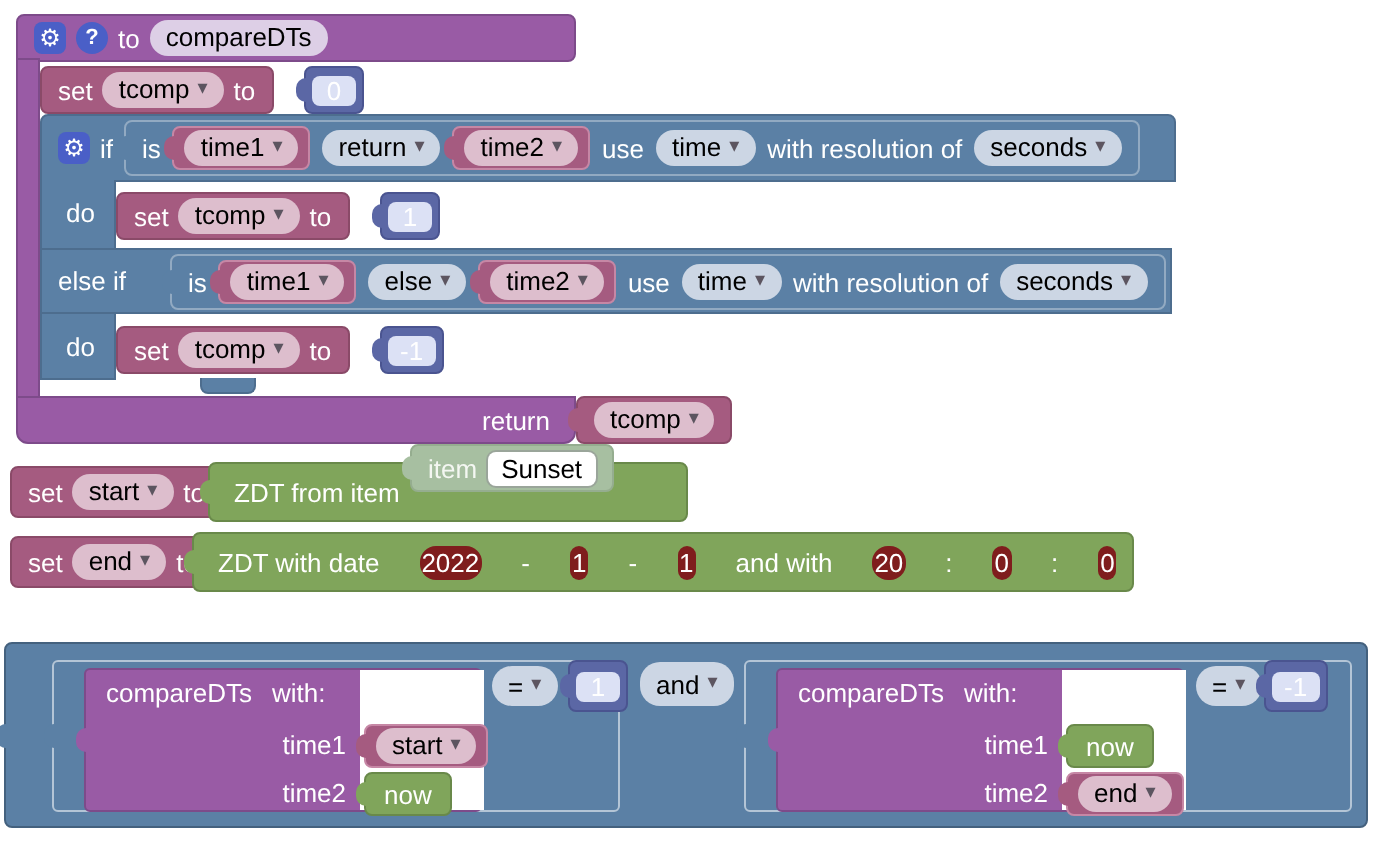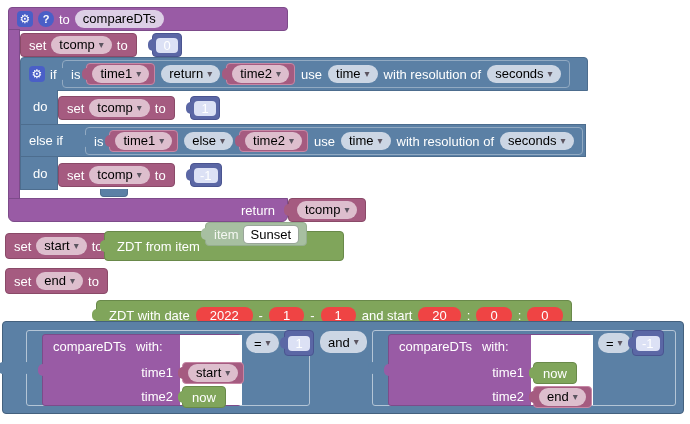--- a/index.html
+++ b/index.html
@@ -15,21 +15,21 @@
   .blue-inline{background:#5b80a5;border:1px solid #92aac2;}
   .math{background:#5b67a5;border:1px solid #4a5490;justify-content:center;padding:0 3px;}
   .green{background:#80a55b;border:1px solid #69894a;}
   .sage{background:#a7bfa1;border:1px solid #95ad8f;}
   .lbl{color:#fff;}
   .fld{display:inline-flex;align-items:center;gap:4px;border-radius:10px;
        padding:1px 8px;color:#000;line-height:16px;}
   .lavender{background:#ddcfe6;}
   .pinkfld{background:#ddbecd;}
   .bluefld{background:#ccd6e4;}
-  .greenfld{background:#ef4444;border-radius:8px;padding:1px 14px;}
+  .greenfld{background:#7f1d1d;border-radius:8px;padding:1px 1px;}
   .numfld{background:#dce1f5;border-radius:4px;padding:0 6px;min-width:10px;text-align:center;}
   .whitefld{background:#ffffff;border-radius:4px;padding:1px 7px;color:#000;box-shadow:0 0 0 1px #9aa59a;}
   .arr{font-size:10px;color:#5c5560;line-height:1;}
   .icon-sq{width:16px;height:16px;border-radius:4px;background:#4a5fc7;color:#fff;display:inline-flex;
            align-items:center;justify-content:center;font-size:12px;flex:none;}
   .icon-ci{width:16px;height:16px;border-radius:50%;background:#4a5fc7;color:#fff;display:inline-flex;
            align-items:center;justify-content:center;font-size:11px;font-weight:bold;flex:none;}
   .mini{position:absolute;box-sizing:border-box;display:inline-flex;align-items:center;justify-content:center;
         gap:3px;border-radius:4px;padding:0 5px;color:#fff;}
   .vb::before{content:"";position:absolute;left:-5px;top:50%;transform:translateY(-50%);
@@ -194,28 +194,28 @@
   </div>
 
   <div class="blk mauve" style="left:5px;top:268px;height:26px;">
     <span class="lbl">set</span>
     <span class="fld pinkfld">
       <span>end</span>
       <span class="arr">▾</span>
     </span>
     <span class="lbl">to</span>
   </div>
-  <div class="blk green vb" style="left:96px;top:266px;height:30px;padding-left:12px;gap:6px;margin-top:34px;">
+  <div class="blk green vb" style="left:96px;top:266px;height:30px;padding-left:12px;gap:20px;">
     <span class="lbl">ZDT with date</span>
     <span class="greenfld">2022</span>
     <span class="lbl">-</span>
     <span class="greenfld">1</span>
     <span class="lbl">-</span>
     <span class="greenfld">1</span>
-    <span class="lbl">and start</span>
+    <span class="lbl">and with</span>
     <span class="greenfld">20</span>
     <span class="lbl">:</span>
     <span class="greenfld">0</span>
     <span class="lbl">:</span>
     <span class="greenfld">0</span>
   </div>
 
   <div class="abs vb" style="left:2px;top:321px;width:682px;height:93px;background:#5b80a5;border:1px solid #44617e;border-radius:4px;"></div>
 
   <div class="inner vb" style="left:26px;top:330px;width:284px;height:76px;"></div>

